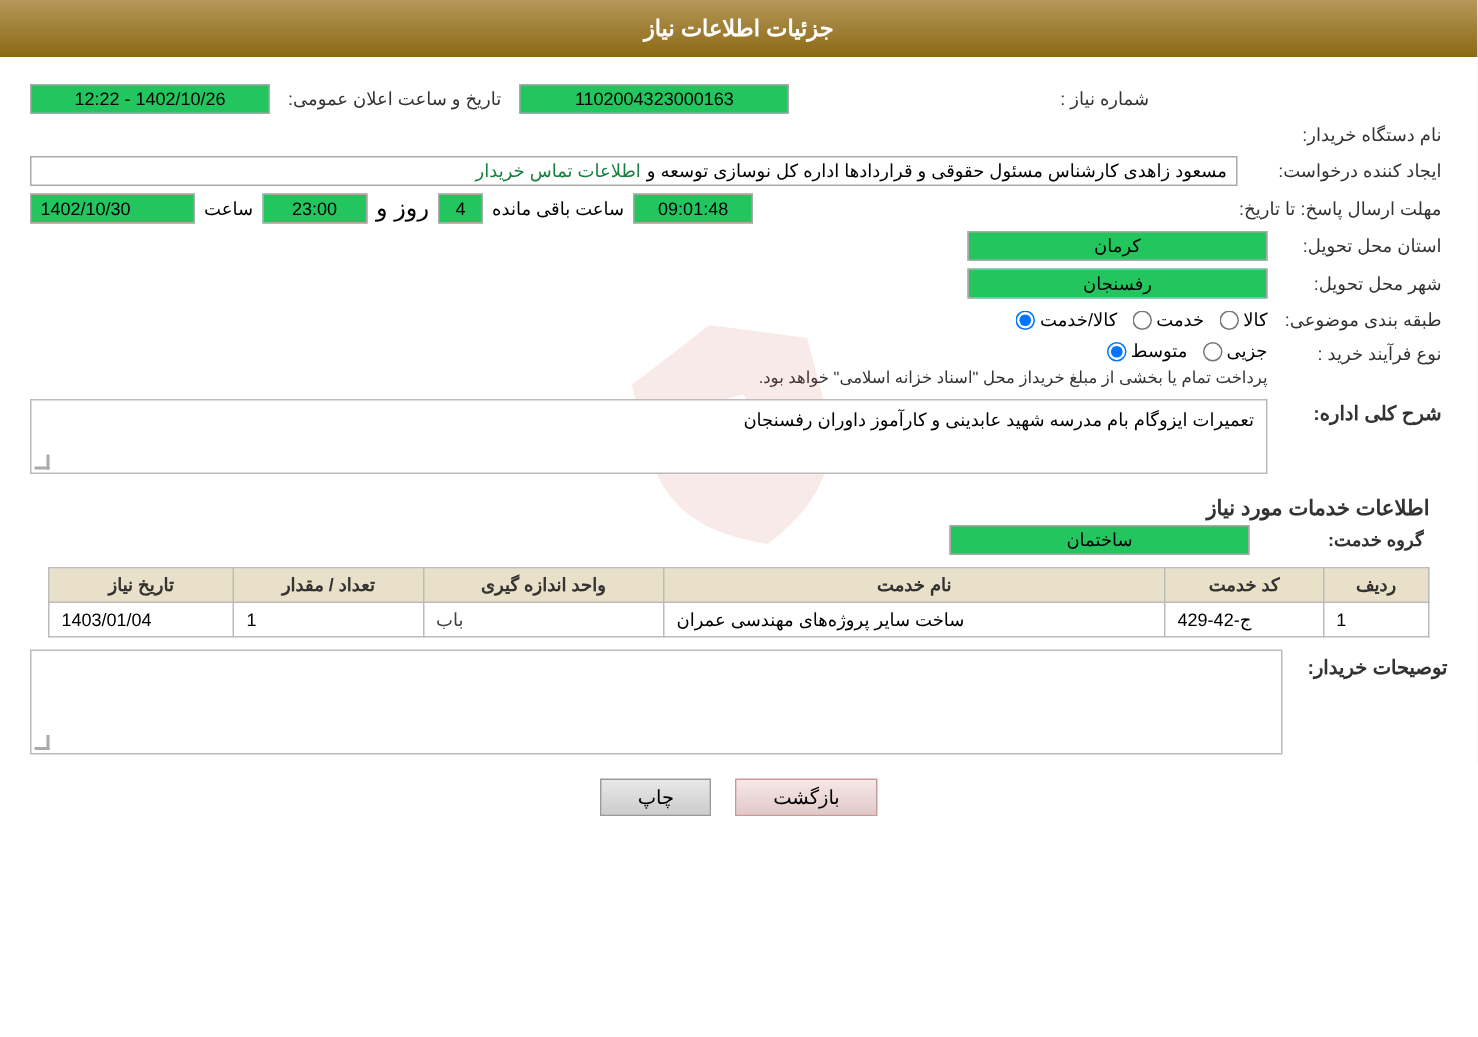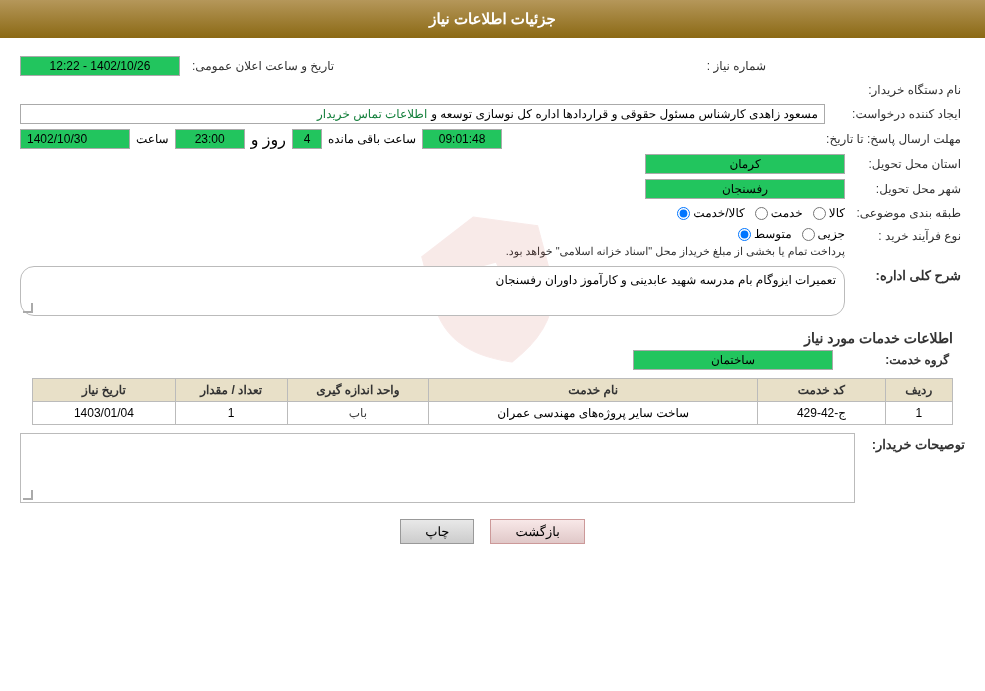--- a/index.html
+++ b/index.html
@@ -85,23 +85,23 @@
     .data-table th {
       background: #e8e0c8;
       border: 1px solid #bbb;
       padding: 4px 8px;
       font-size: 12px;
       text-align: center;
       color: #333;
     }
     .data-table td {
       border: 1px solid #bbb;
-      padding: 4px 20px;
-      font-size: 12px;
-      text-align: center;
+      padding: 4px 8px;
+      font-size: 12px;
+      text-align: left;
       background: #fff;
     }
     .buyer-desc-box {
       border: 1px solid #bbb;
       background: #fff;
       min-height: 70px;
       padding: 4px 6px;
       direction: rtl;
       font-size: 12px;
       width: 660px;
@@ -183,20 +183,21 @@
 
   <div class="header-bar">جزئیات اطلاعات نیاز</div>
 
   <div class="content-area">
 
     <div class="info-row" style="justify-content: space-between; margin-top: 8px;">
       <div class="row-flex" style="flex:1; justify-content: flex-end;">
         <span class="label-cell">شماره نیاز :</span>
       </div>
       <div style="flex:2; display:flex; align-items:center; gap:8px; justify-content:flex-end;">
+        <div class="value-box" style="width:180px; text-align:center;">1102004323000163</div>
         <span class="label-cell" style="min-width:auto; font-weight:normal;">تاریخ و ساعت اعلان عمومی:</span>
         <div class="value-box" style="width:160px; text-align:center;">1402/10/26 - 12:22</div>
       </div>
     </div>
 
     <div class="info-row">
       <span class="label-cell" style="min-width:130px;">نام دستگاه خریدار:</span>
     </div>
 
     <div class="info-row">
@@ -269,21 +270,21 @@
 
       <div style="position:absolute; top:50%; left:50%; transform:translate(-50%,-50%) rotate(-15deg); opacity:0.1; pointer-events:none; z-index:0;">
         <svg width="140" height="160" viewBox="0 0 140 160">
           <path d="M70 5 L130 30 L130 80 Q130 130 70 155 Q10 130 10 80 L10 30 Z" fill="#c0392b" stroke="#c0392b"></path>
           <path d="M60 55 L55 80 L45 75 L70 105 L95 75 L85 80 L80 55 Z" fill="white"></path>
         </svg>
       </div>
       <div style="position:relative; z-index:1;">
         <div class="info-row" style="align-items:flex-start;">
           <span class="label-cell" style="font-weight:bold; font-size:13px; min-width:120px;">شرح کلی اداره:</span>
-          <div class="desc-section" style="flex:1; min-height:50px;border-radius:14px;">
+          <div class="desc-section" style="flex:1; min-height:50px;">
             <span>تعمیرات ایزوگام بام مدرسه شهید عابدینی و کارآموز داوران رفسنجان</span>
             <div class="resize-handle"></div>
           </div>
         </div>
       </div>
     </div>
 
     <div class="section-block">
       <div class="bold-title">اطلاعات خدمات مورد نیاز</div>
 

